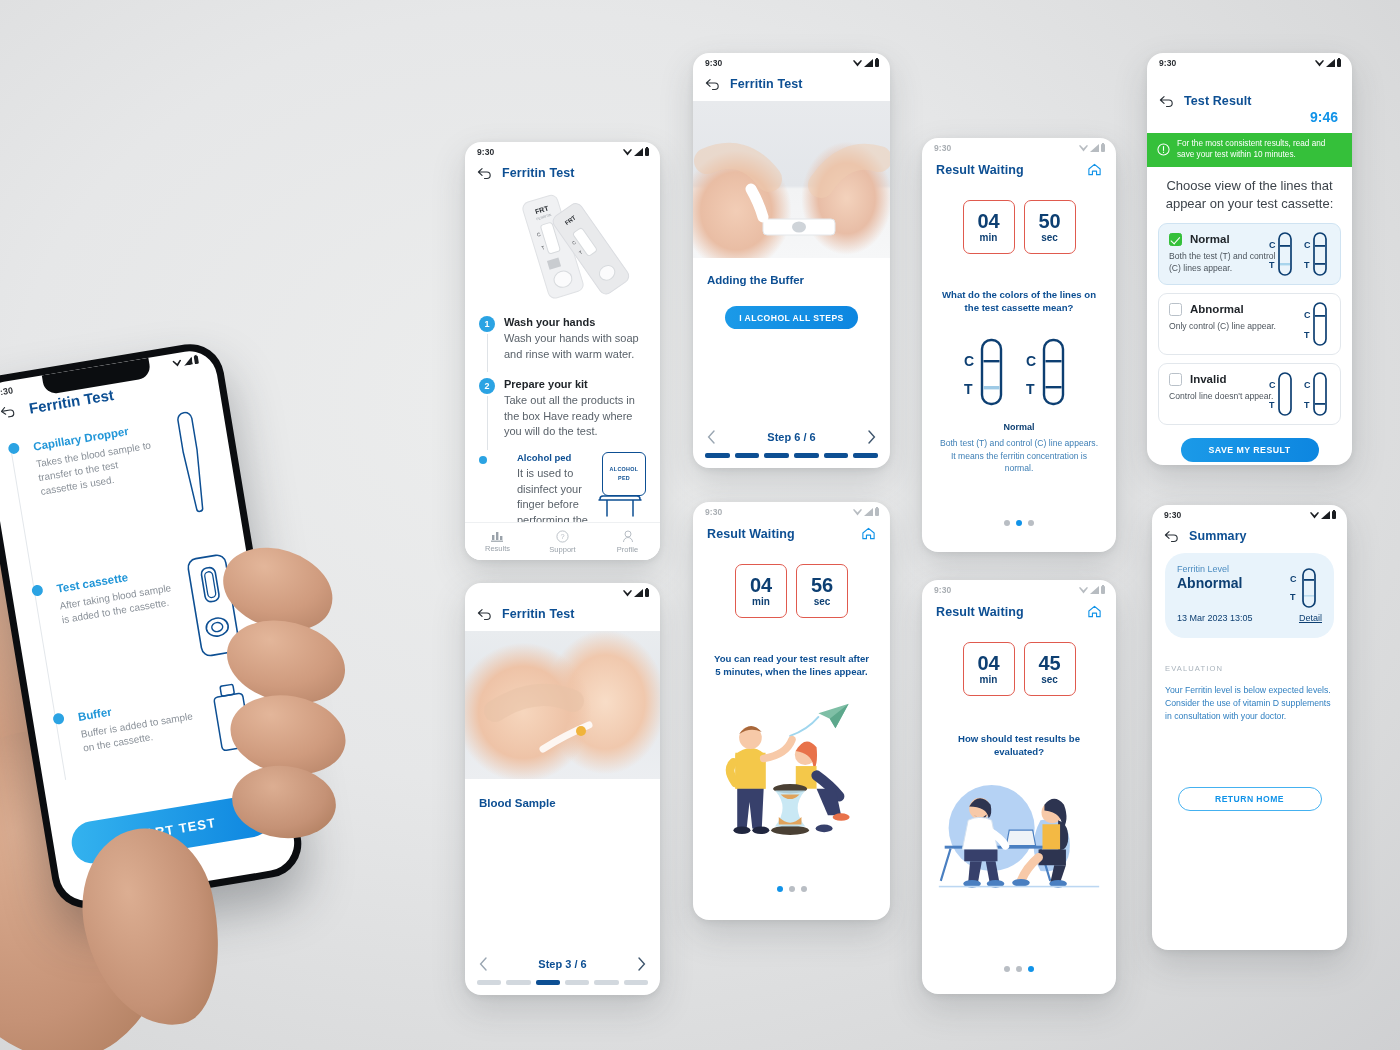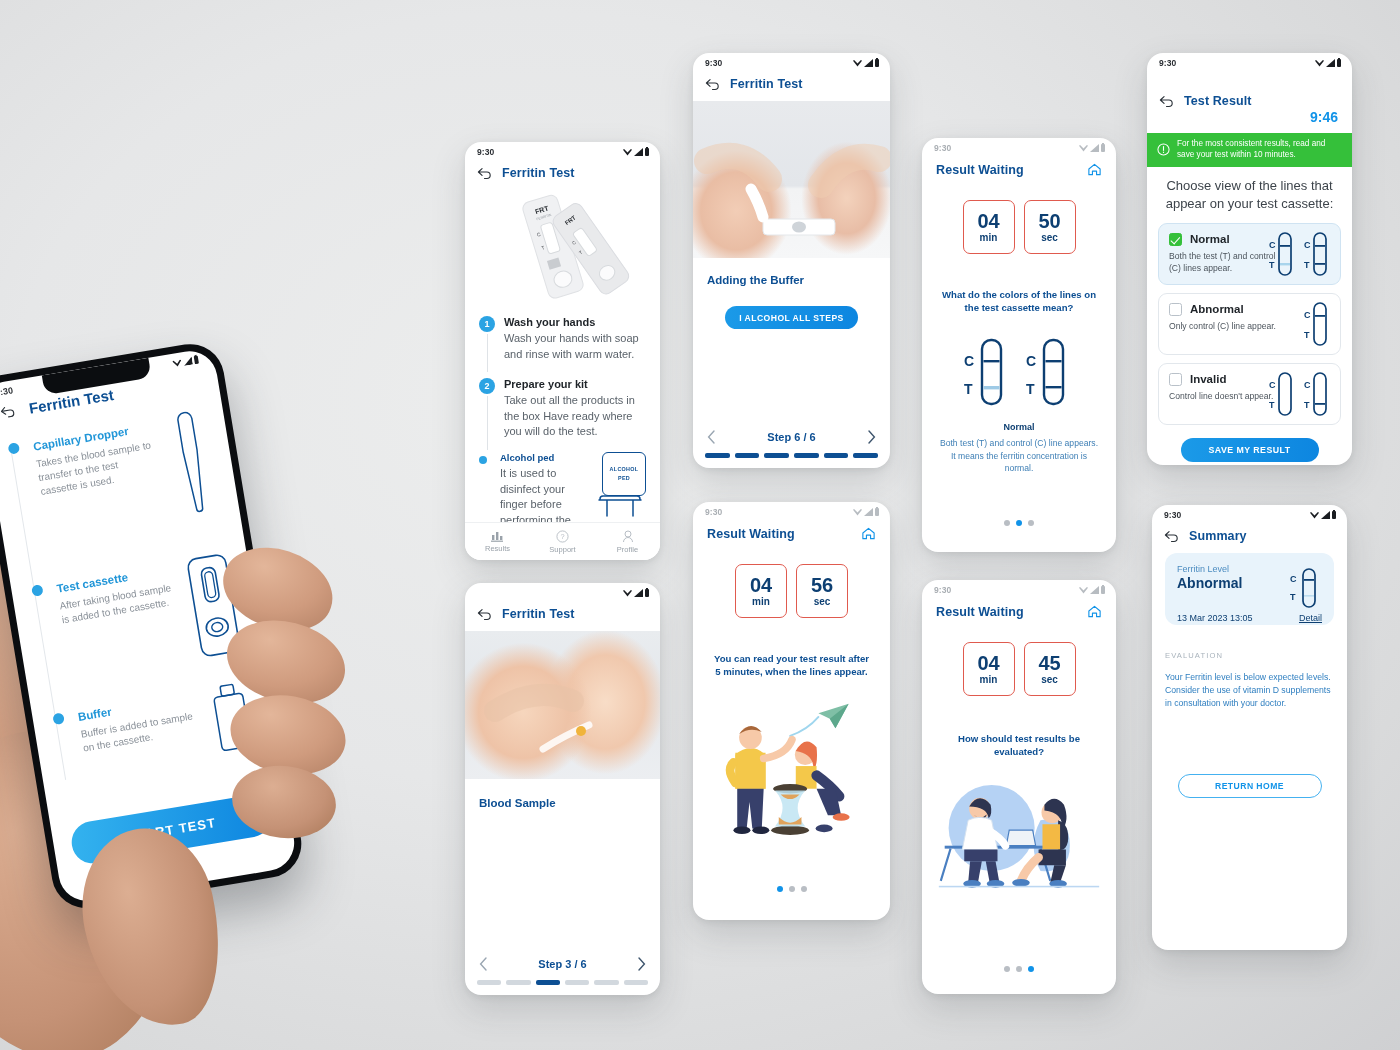--- a/index.html
+++ b/index.html
@@ -111,21 +111,21 @@
   .cbx.on { background: #35c03a; border-color: #35c03a; position: relative; }
   .cbx.on::after {
     content: ""; position: absolute; left: 3.4px; top: 1.2px; width: 4px; height: 7.5px;
     border: solid #fff; border-width: 0 1.7px 1.7px 0; transform: rotate(42deg);
   }
   .opt-name { font-size: 11.5px; font-weight: 700; color: #1e2328; }
   .opt-desc { font-size: 8.6px; color: #4c545c; line-height: 1.4; margin-top: 4px; max-width: 120px; }
   .opt-art { position: absolute; right: 10px; top: 50%; transform: translateY(-50%); display: flex; gap: 5px; }
 
   
-  .sumcard { background: #e8f3fb; border-radius: 12px; padding: 11px 12px 2px; position: relative; }
+  .sumcard { background: #e8f3fb; border-radius: 20px; padding: 11px 12px 15px; position: relative; }
   .sum-lab { font-size: 9px; color: #4c8cc0; }
   .sum-val { font-size: 14px; font-weight: 700; color: #0d3f72; margin-top: 1px; }
   .sum-date { font-size: 9px; color: #0d3f72; }
   .sum-detail { font-size: 9px; color: #0d3f72; text-decoration: underline; }
   .eval-lab { font-size: 7.6px; letter-spacing: 1.1px; color: #a9b3bc; }
   .eval-txt { font-size: 8.7px; color: #2f7fc0; line-height: 1.5; }
 
   
   .stepitem { display: flex; gap: 9px; position: relative; }
   .badge {
@@ -319,21 +319,21 @@
       <div class="stepitem" style="margin-bottom:12px;">
         <span class="vline"></span>
         <span class="badge">2</span>
         <span>
           <div class="st-title">Prepare your kit</div>
           <div class="st-desc">Take out all the products in the box Have ready where you will do the test.</div>
         </span>
       </div>
       <div class="stepitem">
         <span class="dotmark" style="margin-left:0;"></span>
-        <span style="flex:1;">
+        <span style="flex:1;margin-left:17px;">
           <div class="st-title blue">Alcohol ped</div>
           <div class="st-desc" style="max-width:96px;">It is used to disinfect your finger before performing the test.</div>
         </span>
         <span class="alcbox">
           <span>ALCOHOL</span>
           <span>PED</span>
         </span>
       </div>
     </div>
 

